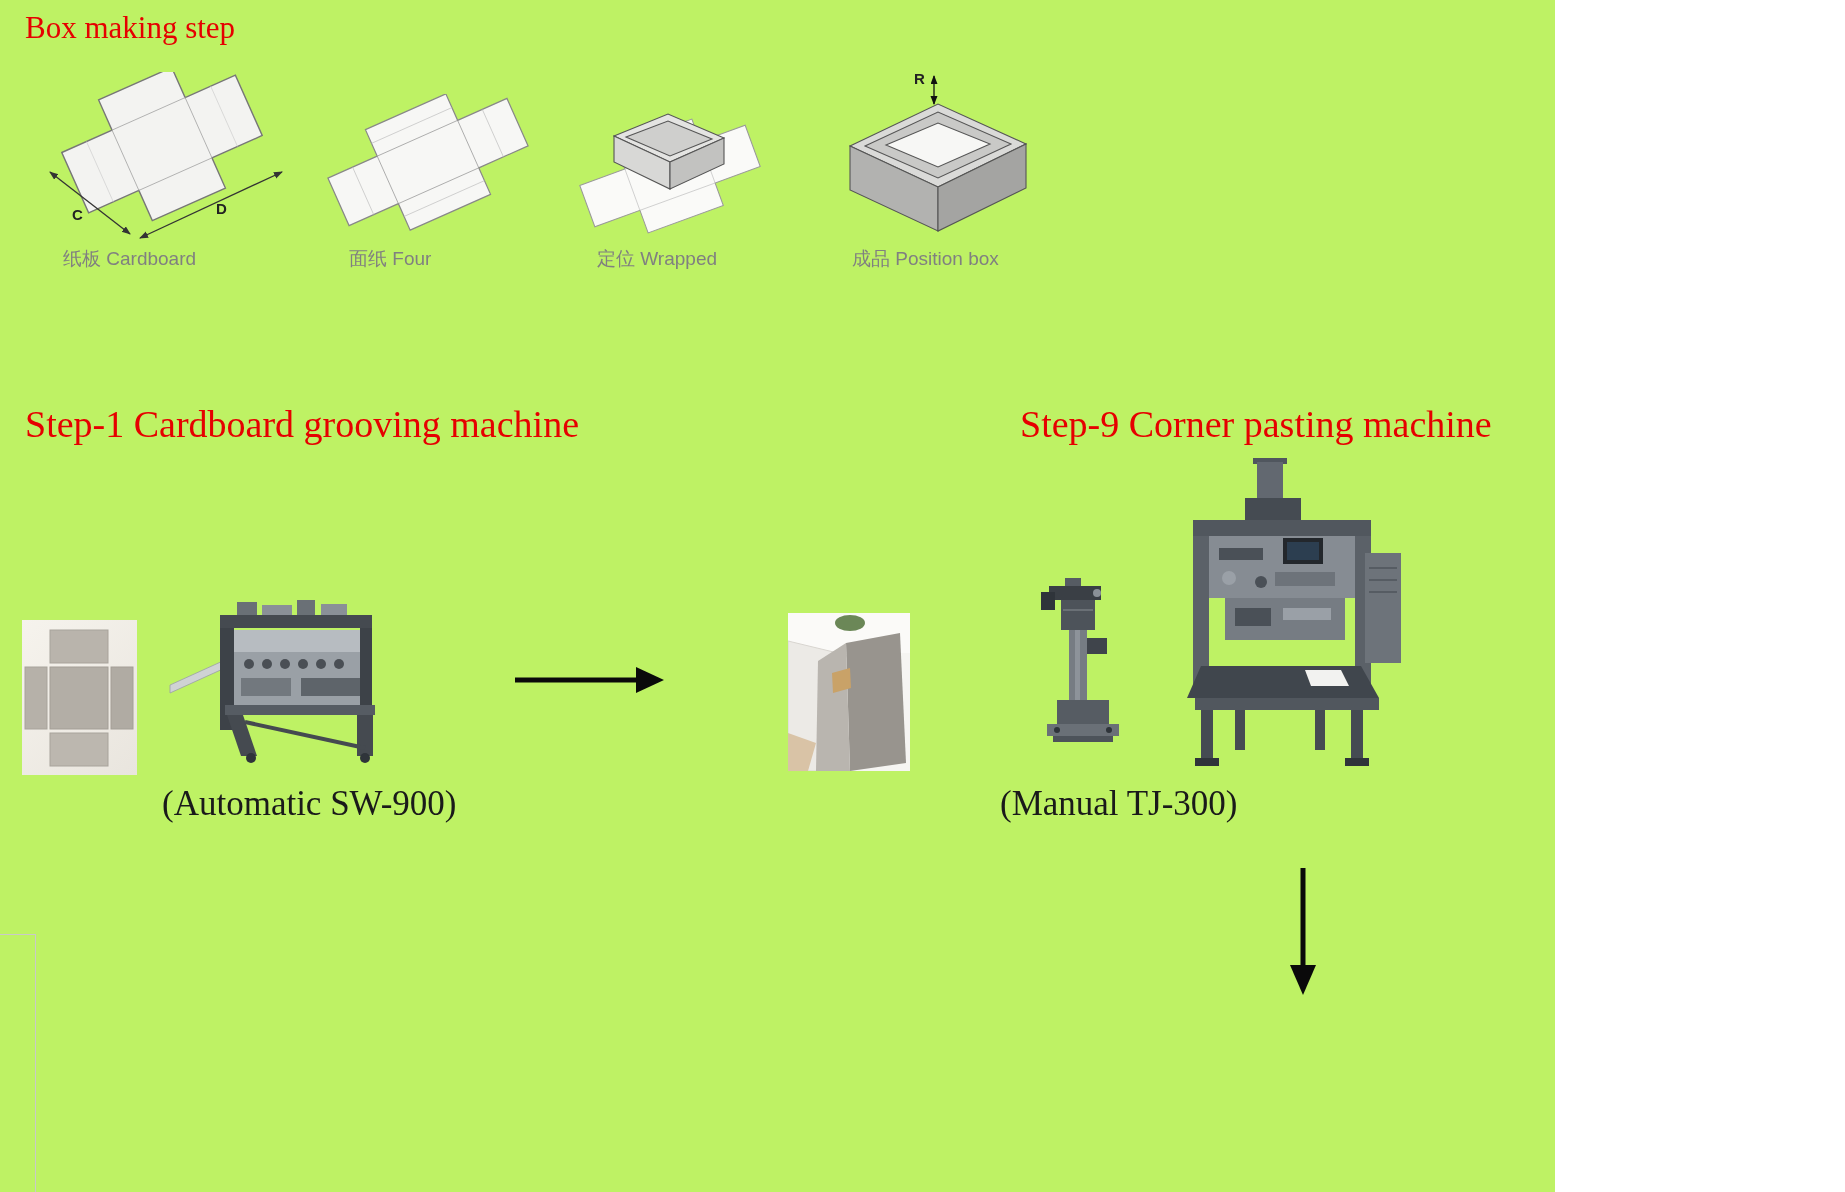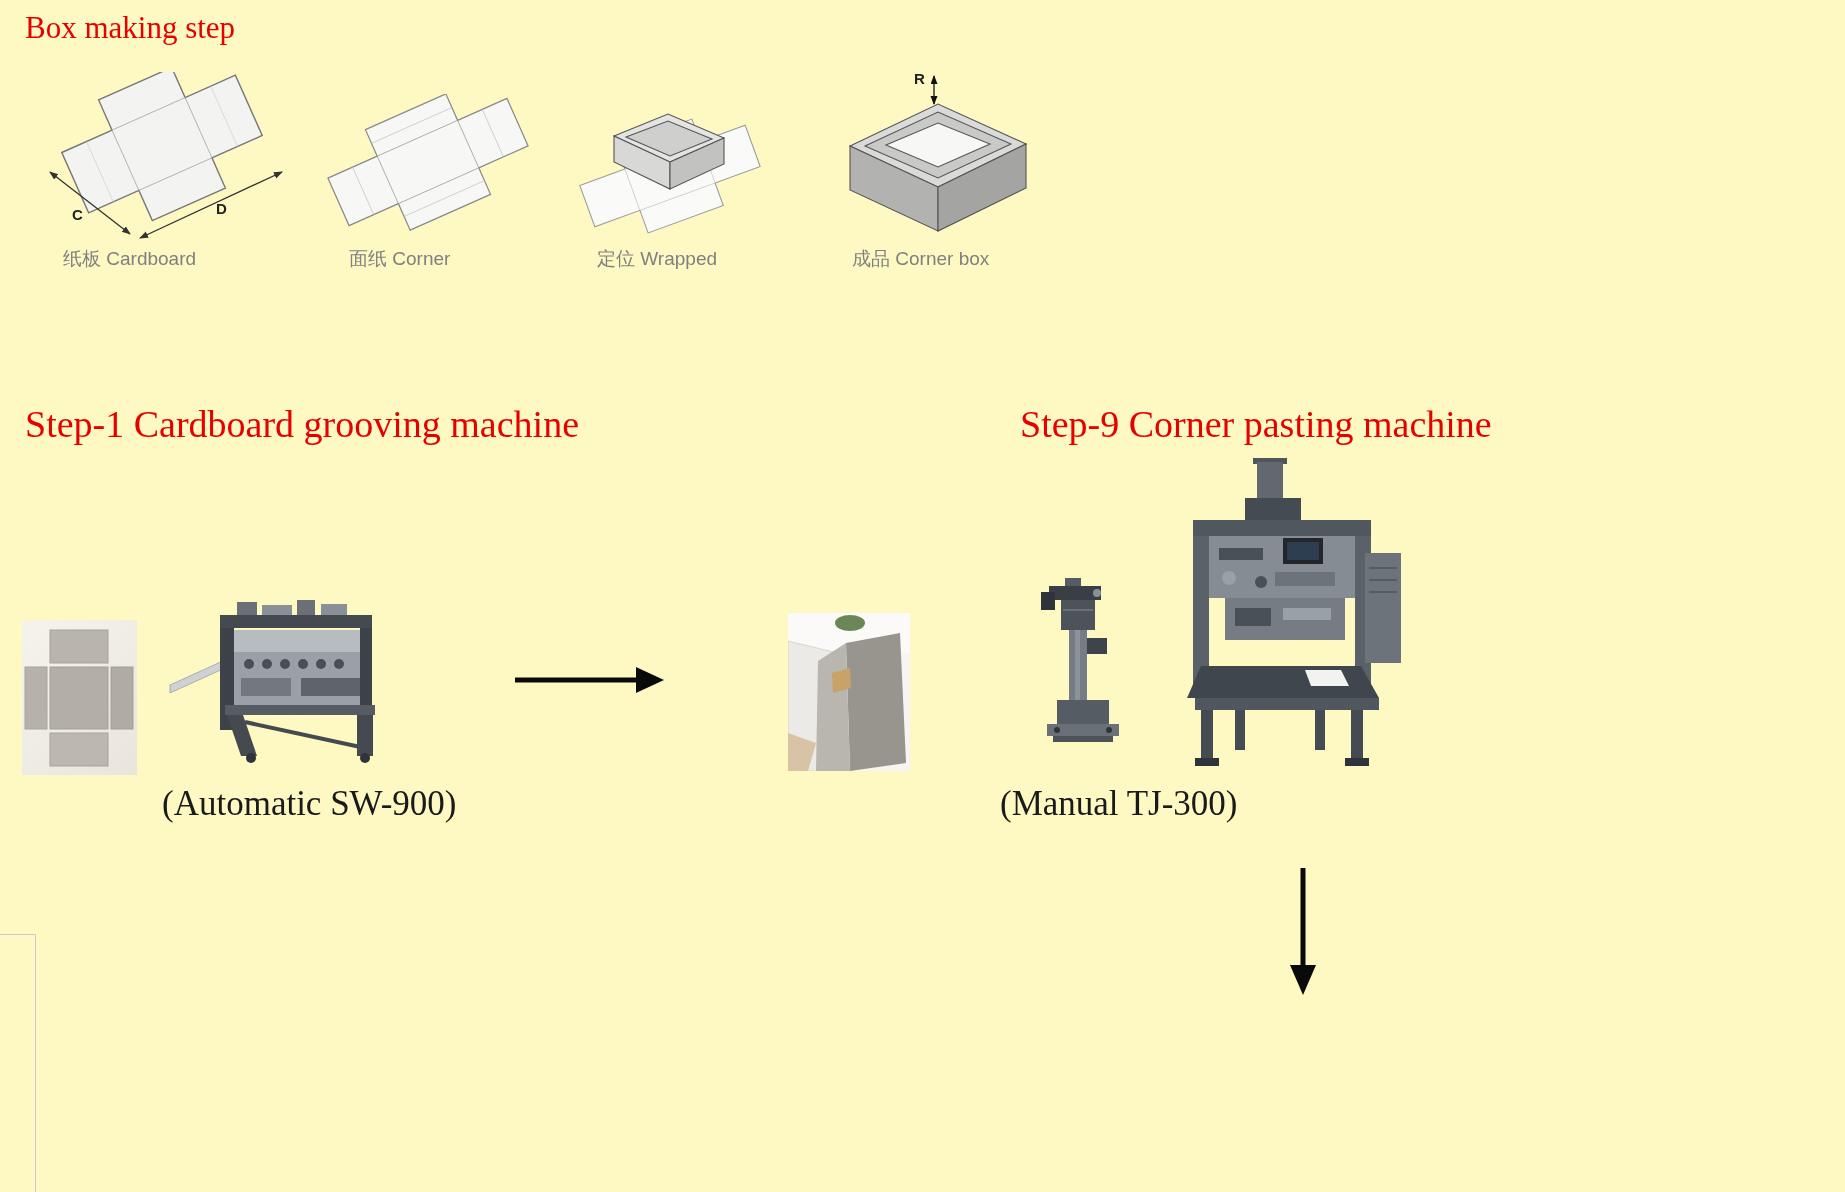--- a/index.html
+++ b/index.html
@@ -1,18 +1,18 @@
 <!DOCTYPE html>
 <html style="--heading-red: #e60000; --label-gray: #808080; --text-black: #1a1a1a; --arrow-black: #0a0a0a;"><head>
 <meta charset="utf-8">
 <style>
   * { margin:0; padding:0; box-sizing:border-box; }
   html,body { background:#ffffff; }
   body { font-family:"Liberation Serif", serif; }
-  .canvas { position:relative; width:1845px; height:1192px; background:#fef9c3; overflow:hidden; }
+  .canvas { position:relative; width:1555px; height:1192px; background:#bef264; overflow:hidden; }
   .abs { position:absolute; }
   .main-title { font-size:31px; font-weight:400; color:var(--heading-red,#e60000); white-space:nowrap; }
   .step-heading { font-size:38px; font-weight:400; color:var(--heading-red,#e60000); white-space:nowrap; }
   .caption { font-size:35px; color:var(--text-black,#1a1a1a); white-space:nowrap; }
   .diagram-label { font-size:19px; color:var(--label-gray,#808080); font-family:"Liberation Sans", sans-serif; white-space:nowrap; }
   svg { display:block; }
   .photo-frame { overflow:hidden; }
   .page-artifact { border-top:1px solid #c9c9c9; border-right:1px solid #c9c9c9; }
 </style>
 </head>
@@ -71,23 +71,23 @@
     <g stroke="#555" stroke-width="1.1">
       <polygon points="12,78 100,36 188,76 100,119" fill="#dadad8"></polygon>
       <polygon points="27,78 100,44 173,76 100,110" fill="#c9c9c7"></polygon>
       <polygon points="48,77 100,55 152,76 100,99" fill="#f7f7f5"></polygon>
       <polygon points="12,78 100,119 100,163 12,122" fill="#b2b2b0"></polygon>
       <polygon points="100,119 188,76 188,120 100,163" fill="#a4a4a2"></polygon>
     </g>
   </svg>
 
   <div class="abs diagram-label" style="left:63px; top:246px;">纸板 Cardboard</div>
-  <div class="abs diagram-label" style="left:349px; top:246px;">面纸 Corner</div>
+  <div class="abs diagram-label" style="left:349px; top:246px;">面纸 Four</div>
   <div class="abs diagram-label" style="left:597px; top:246px;">定位 Wrapped</div>
-  <div class="abs diagram-label" style="left:852px; top:246px;">成品 Corner box</div>
+  <div class="abs diagram-label" style="left:852px; top:246px;">成品 Position box</div>
 
   <div class="abs step-heading" style="left:25px; top:402px;">Step-1 Cardboard grooving machine</div>
 
   <div class="abs photo-frame" style="left:22px; top:620px; width:115px; height:155px; background:linear-gradient(135deg,#f6f3ed,#e9e5de);">
     <svg width="115" height="155" viewBox="0 0 115 155">
       <rect x="28" y="10" width="58" height="33" fill="#b9b4ac" stroke="#a8a39b" stroke-width="1"></rect>
       <rect x="28" y="47" width="58" height="62" fill="#b3aea6" stroke="#a39e96" stroke-width="1"></rect>
       <rect x="28" y="113" width="58" height="33" fill="#bcb7af" stroke="#a8a39b" stroke-width="1"></rect>
       <rect x="3" y="47" width="22" height="62" fill="#b6b1a9" stroke="#a8a39b" stroke-width="1"></rect>
       <rect x="89" y="47" width="22" height="62" fill="#b0aba3" stroke="#a39e96" stroke-width="1"></rect>

